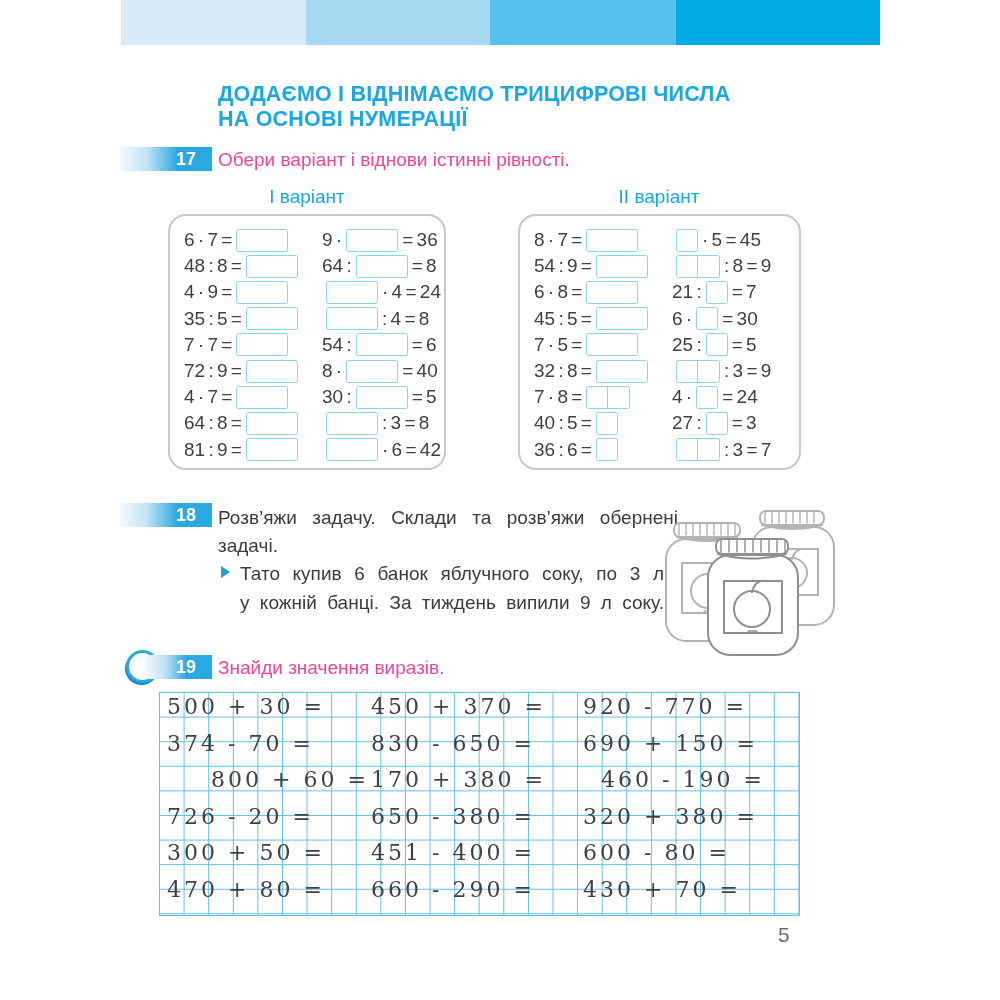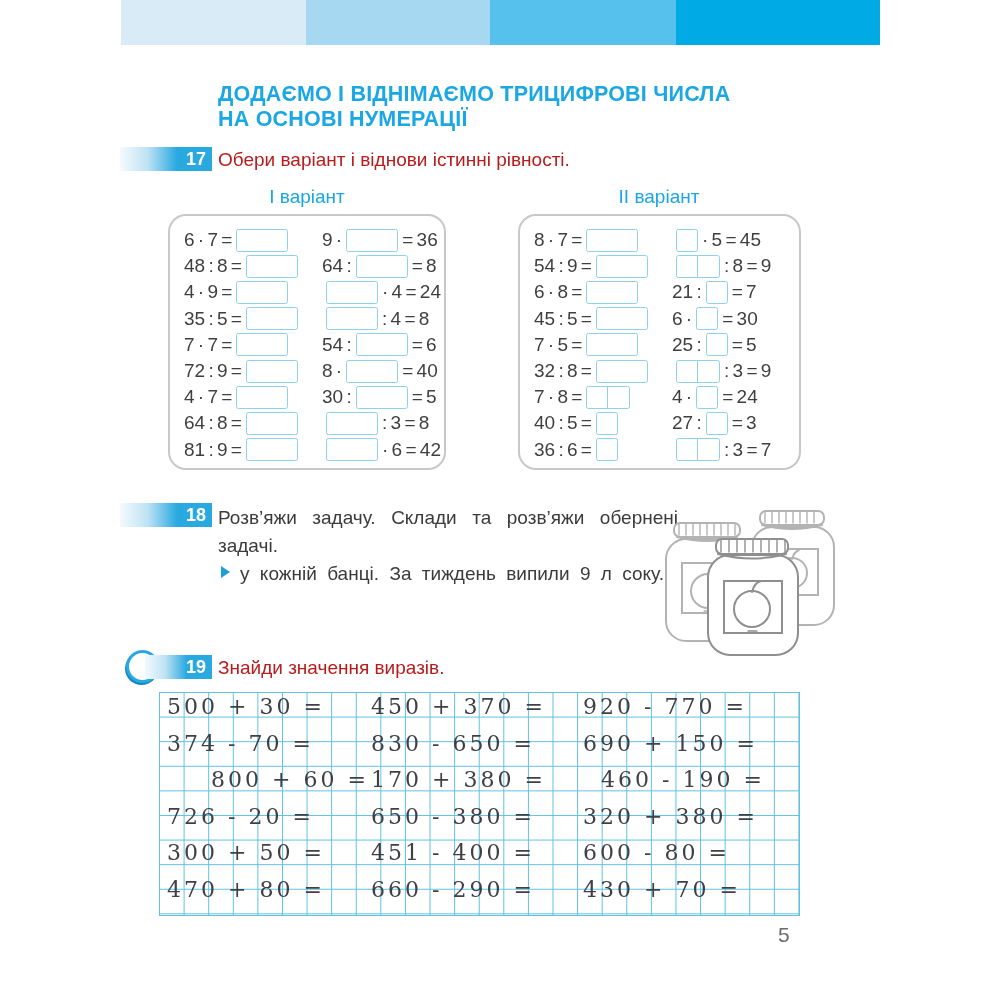--- a/index.html
+++ b/index.html
@@ -16,25 +16,25 @@
   .topbar .b4{width:204px;height:45px;background:#00abe5;}
 
   
   .page-title{position:absolute;left:218px;top:82px;width:560px;
     font-size:21.5px;font-weight:bold;color:#1aa7e3;line-height:25px;letter-spacing:.2px;}
 
   
   .badge{position:absolute;width:92px;height:24px;
     background:linear-gradient(90deg,#f3fafe 0%,#bfe2f4 30%,#2aa9e1 62%,#2aa9e1 100%);
     color:#fff;font-weight:bold;font-size:18px;line-height:24px;text-align:right;
-    padding-right:6px;box-sizing:border-box;}
+    padding-right:16px;box-sizing:border-box;}
   .badge19-circle{position:absolute;left:126px;top:650px;width:27px;height:27px;
     background:#fff;border:3.5px solid #2aa9e1;border-radius:50%;
     box-shadow:-1px 2px 0 0 #1286c8;}
-  .task-prompt{position:absolute;left:218px;font-size:19px;color:#b91c1c;}
+  .task-prompt{position:absolute;left:218px;font-size:19px;color:#ec4899;}
 
   
   .variant-title{position:absolute;top:186px;width:200px;text-align:center;
     color:#1aa7e3;font-size:19px;}
   .variant-box{position:absolute;top:214px;height:256px;border:2px solid #c8c8c8;
     border-radius:18px;background:#fff;box-sizing:border-box;padding:11px 0 0 14px;}
   .vrow{display:flex;height:26.2px;align-items:center;font-size:19px;color:#3f3f3f;}
   .eq{display:inline-flex;align-items:center;white-space:nowrap;word-spacing:-2px;}
   .eq.left{width:138px;flex:0 0 auto;}
   .eq.right{flex:1;}
@@ -299,20 +299,21 @@
     </div>
 </div>
 
 <div class="badge" style="left:120px;top:503px;">18</div>
 <div id="ex18-prompt" class="prompt-lines">
     <div class="just">Розв’яжи задачу. Склади та розв’яжи обернені</div>
     <div>задачі.</div>
   </div>
 <div class="bullet"></div>
 <div id="problem-lines" class="problem">
+    <div class="just">Тато купив 6 банок яблучного соку, по 3 л</div>
     <div class="just">у кожній банці. За тиждень випили 9 л соку.</div>
   </div>
 
 <svg class="jars" width="196" height="155" viewBox="0 0 196 155">
   <g fill="#ffffff" stroke="#b3b3b3" stroke-width="2" stroke-linecap="round">
 
     <rect x="14" y="36" width="84" height="102" rx="20"></rect>
     <rect x="22" y="20" width="66" height="14" rx="6"></rect>
     <path d="M27 21 v11 M34 21 v11 M41 21 v11 M48 21 v11 M55 21 v11 M62 21 v11 M69 21 v11 M76 21 v11 M83 21 v11" stroke-width="1.4"></path>
     <path d="M25 34 q30 8 60 0" fill="none"></path>

